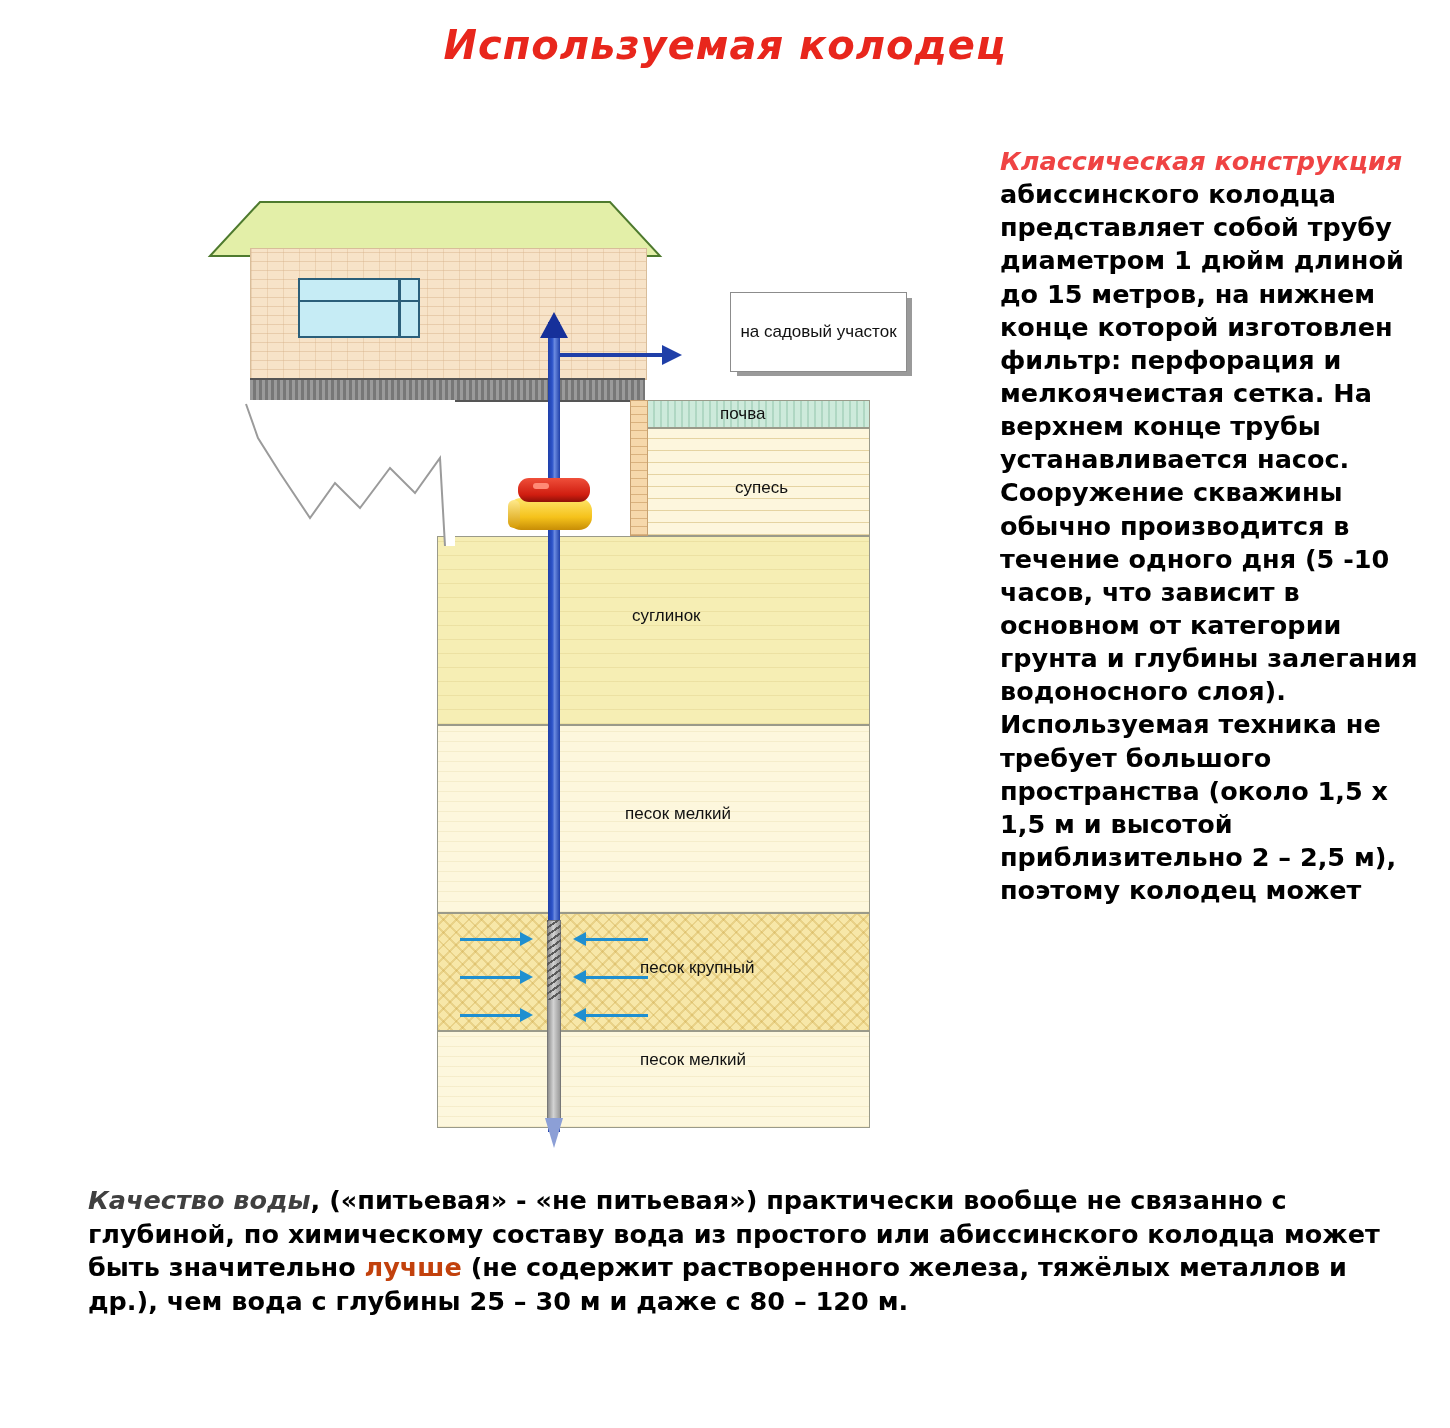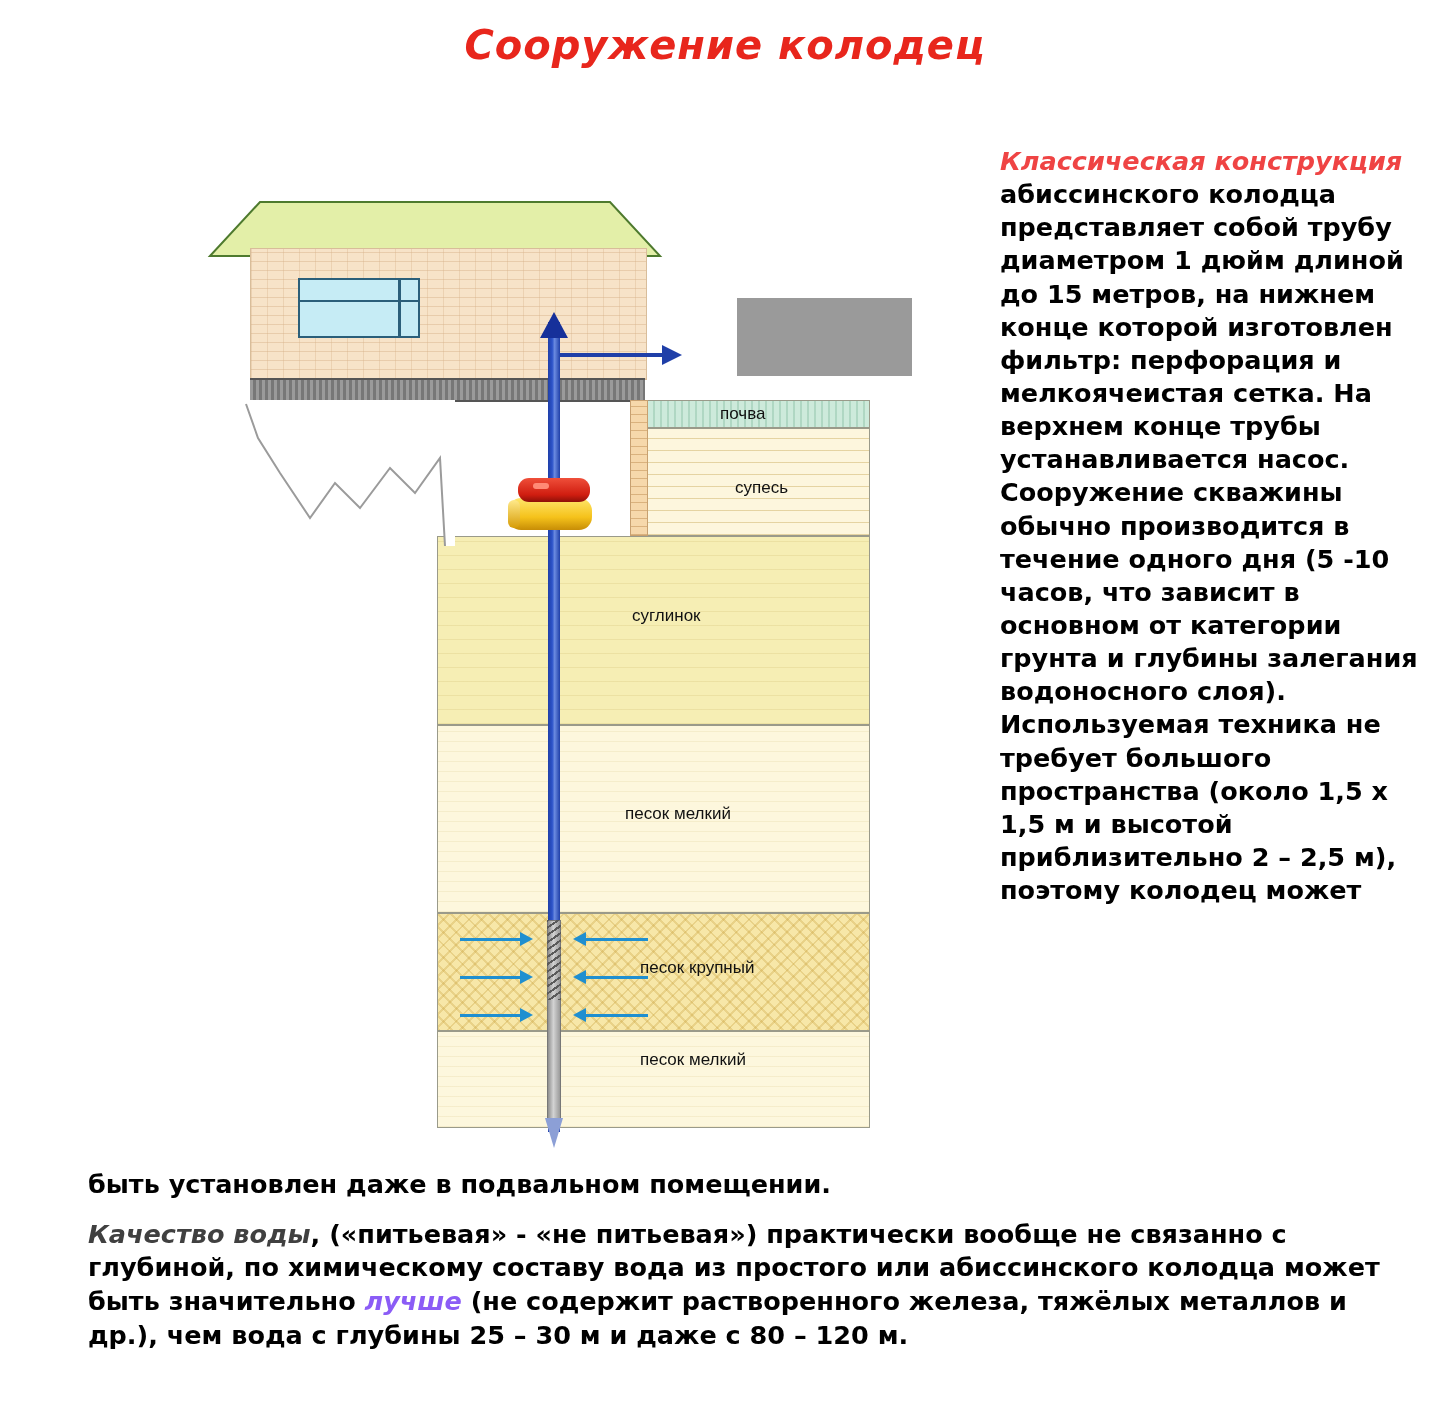--- a/index.html
+++ b/index.html
@@ -251,26 +251,26 @@
     top: 1168px;
     width: 1300px;
     font-family: "DejaVu Sans", sans-serif;
     font-size: 25.5px;
     font-weight: bold;
     line-height: 1.32;
     color: #000;
   }
   #bottom-para-2 { margin-top: 16px; }
   .accent-italic { color: #404040; font-style: italic; }
-  .accent-inline { color: #8b5cf6; font-style: italic; }
+  .accent-inline { color: #c2410c; }
 </style>
 </head>
 <body>
 
-<div id="title">Сооружение колодец</div>
+<div id="title">Используемая колодец</div>
 
 <div id="diagram">
 
   <svg class="abs" id="roof-poly" width="470" height="62">
     <polygon points="10,58 60,4 410,4 460,58" fill="#e3efa8" stroke="#4e7a2e" stroke-width="2"></polygon>
     <line x1="60" y1="4" x2="410" y2="4" stroke="#4e7a2e" stroke-width="2"></line>
   </svg>
 
   <div class="abs" id="house-body"></div>
   <div class="abs" id="window"></div>
@@ -320,20 +320,20 @@
 
   <div class="abs" id="pump-yellow"></div>
   <div class="abs" id="pump-cap"></div>
   <div class="abs" id="pump-red"></div>
   <div class="abs" id="pump-red-dot"></div>
 
   <div class="abs" id="garden-pipe"></div>
   <div class="abs" id="garden-arrow-head"></div>
 
   <div class="abs" id="callout-shadow"></div>
+  <div class="abs" id="callout-box">на садовый участок</div>
 </div>
 
 <div id="right-col"><span class="accent">Классическая конструкция</span><span> абиссинского колодца представляет собой трубу диаметром 1 дюйм длиной до 15 метров, на нижнем конце которой изготовлен фильтр: перфорация и мелкоячеистая сетка. На верхнем конце трубы устанавливается насос. Сооружение скважины обычно производится в течение одного дня (5 -10 часов, что зависит в основном от категории грунта и глубины залегания водоносного слоя). Используемая техника не требует большого пространства (около 1,5 х 1,5 м и высотой приблизительно 2 – 2,5 м), поэтому колодец может</span></div>
 
 <div id="bottom-text">
-  <div id="bottom-para-1">быть установлен даже в подвальном помещении.</div>
   <div id="bottom-para-2"><span class="accent-italic">Качество воды</span><span>, («питьевая» - «не питьевая») практически вообще не связанно с глубиной, по химическому составу вода из простого или абиссинского колодца может быть значительно </span><span class="accent-inline">лучше</span><span> (не содержит растворенного железа, тяжёлых металлов и др.), чем вода с глубины 25 – 30 м и даже с 80 – 120 м.</span></div>
 </div>
 
 </body></html>

